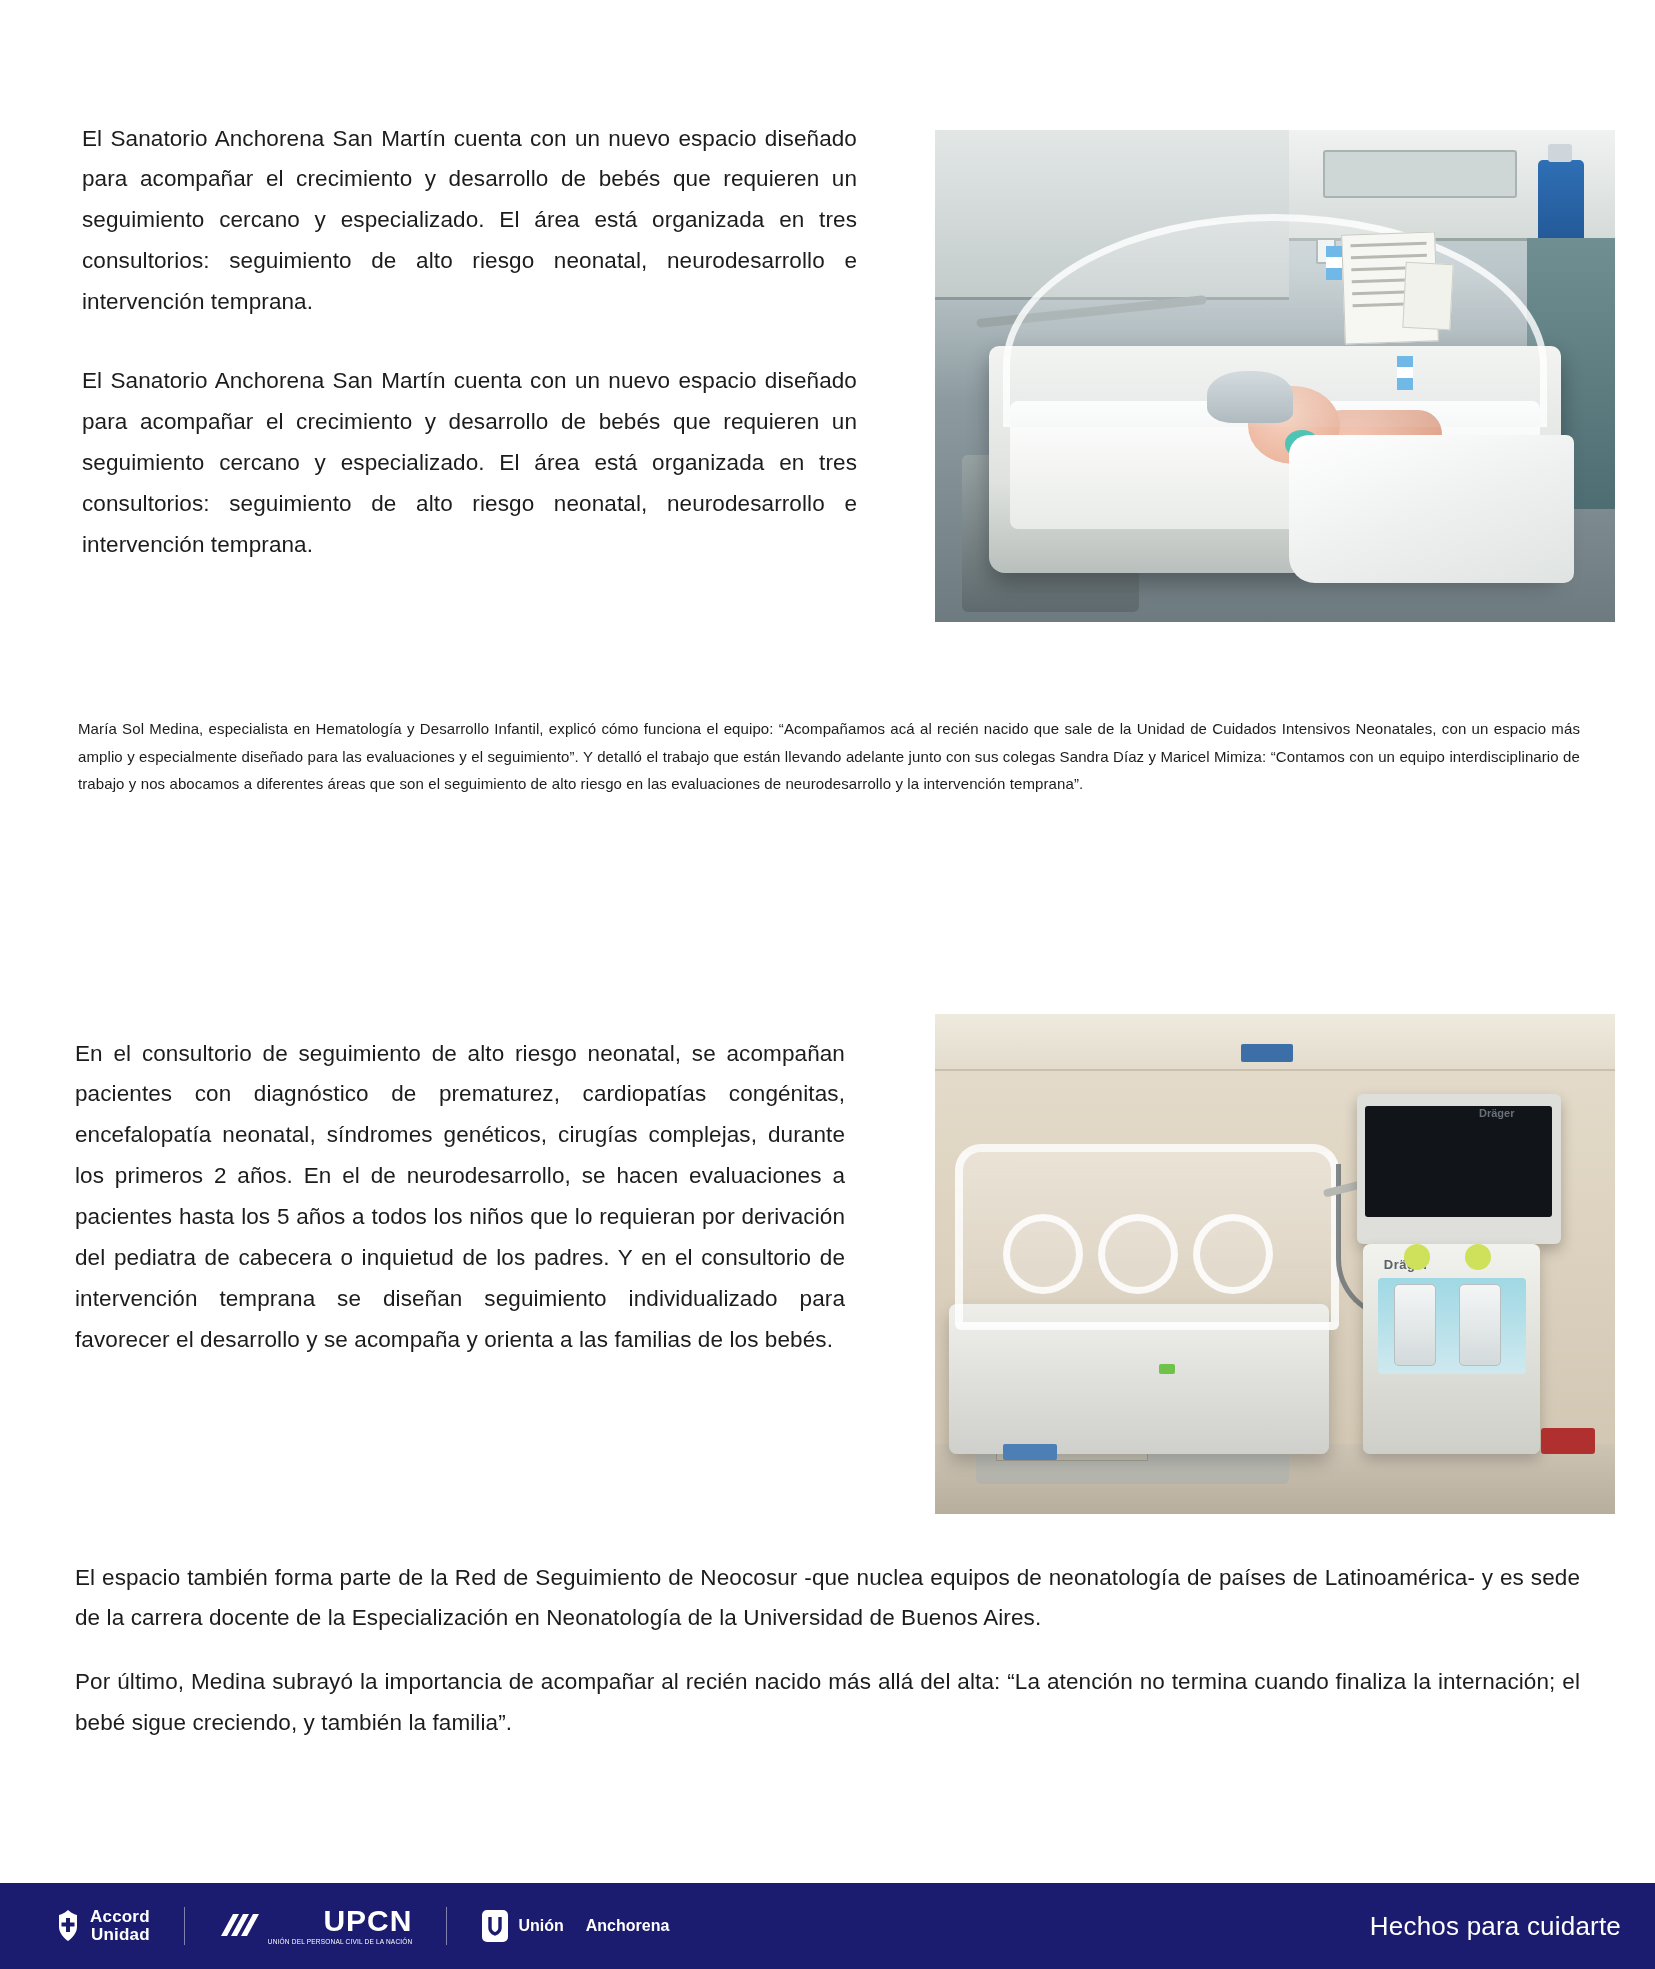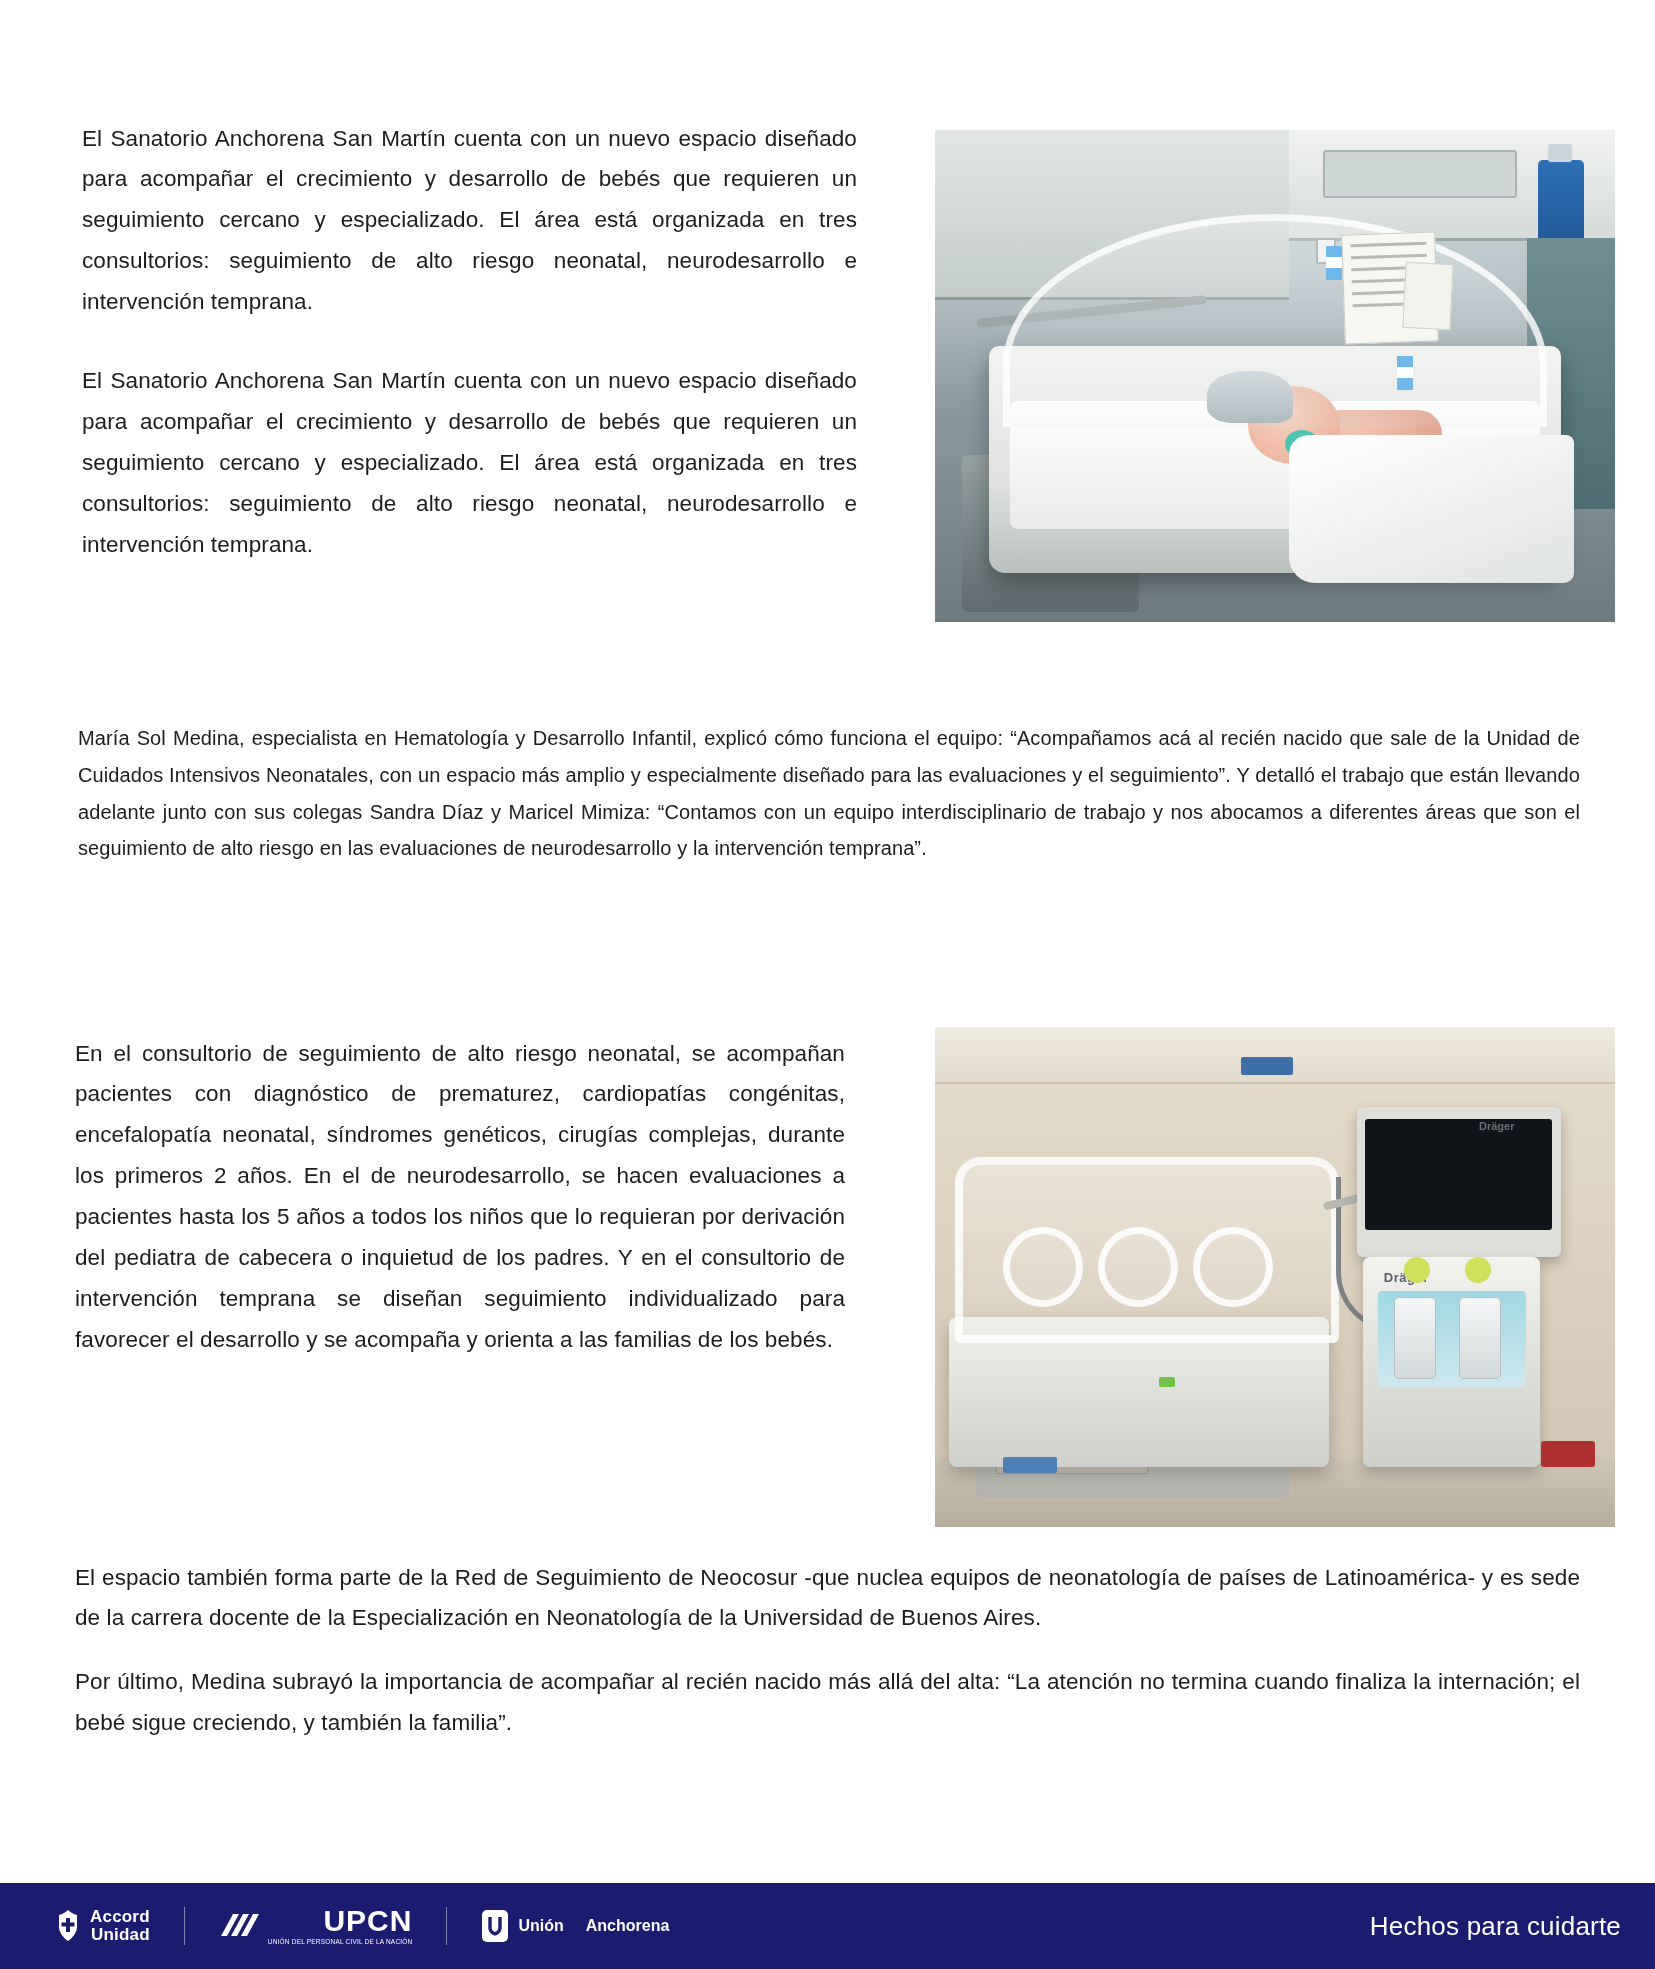--- a/index.html
+++ b/index.html
@@ -61,42 +61,42 @@
   }
 
   
   .sec2 {
     position: absolute;
     left: 78px;
     top: 700px;
     width: 1502px;
   }
   .sec2 .para {
-    font-size: 20px;
+    font-size: 15px;
     line-height: 1.84;
   }
 
   
   .sec3 {
     position: absolute;
     left: 0;
     top: 995px;
     width: 1655px;
     height: 520px;
   }
   .sec3-text {
     position: absolute;
     left: 75px;
     top: 16px;
     width: 770px;
   }
   .photo-2 {
     position: absolute;
     left: 895px;
-    top: 16px;
+    top: 3px;
     width: 680px;
     height: 500px;
     overflow: hidden;
     background: #e5e5e5;
   }
 
   
   .sec4 {
     position: absolute;
     left: 75px;

